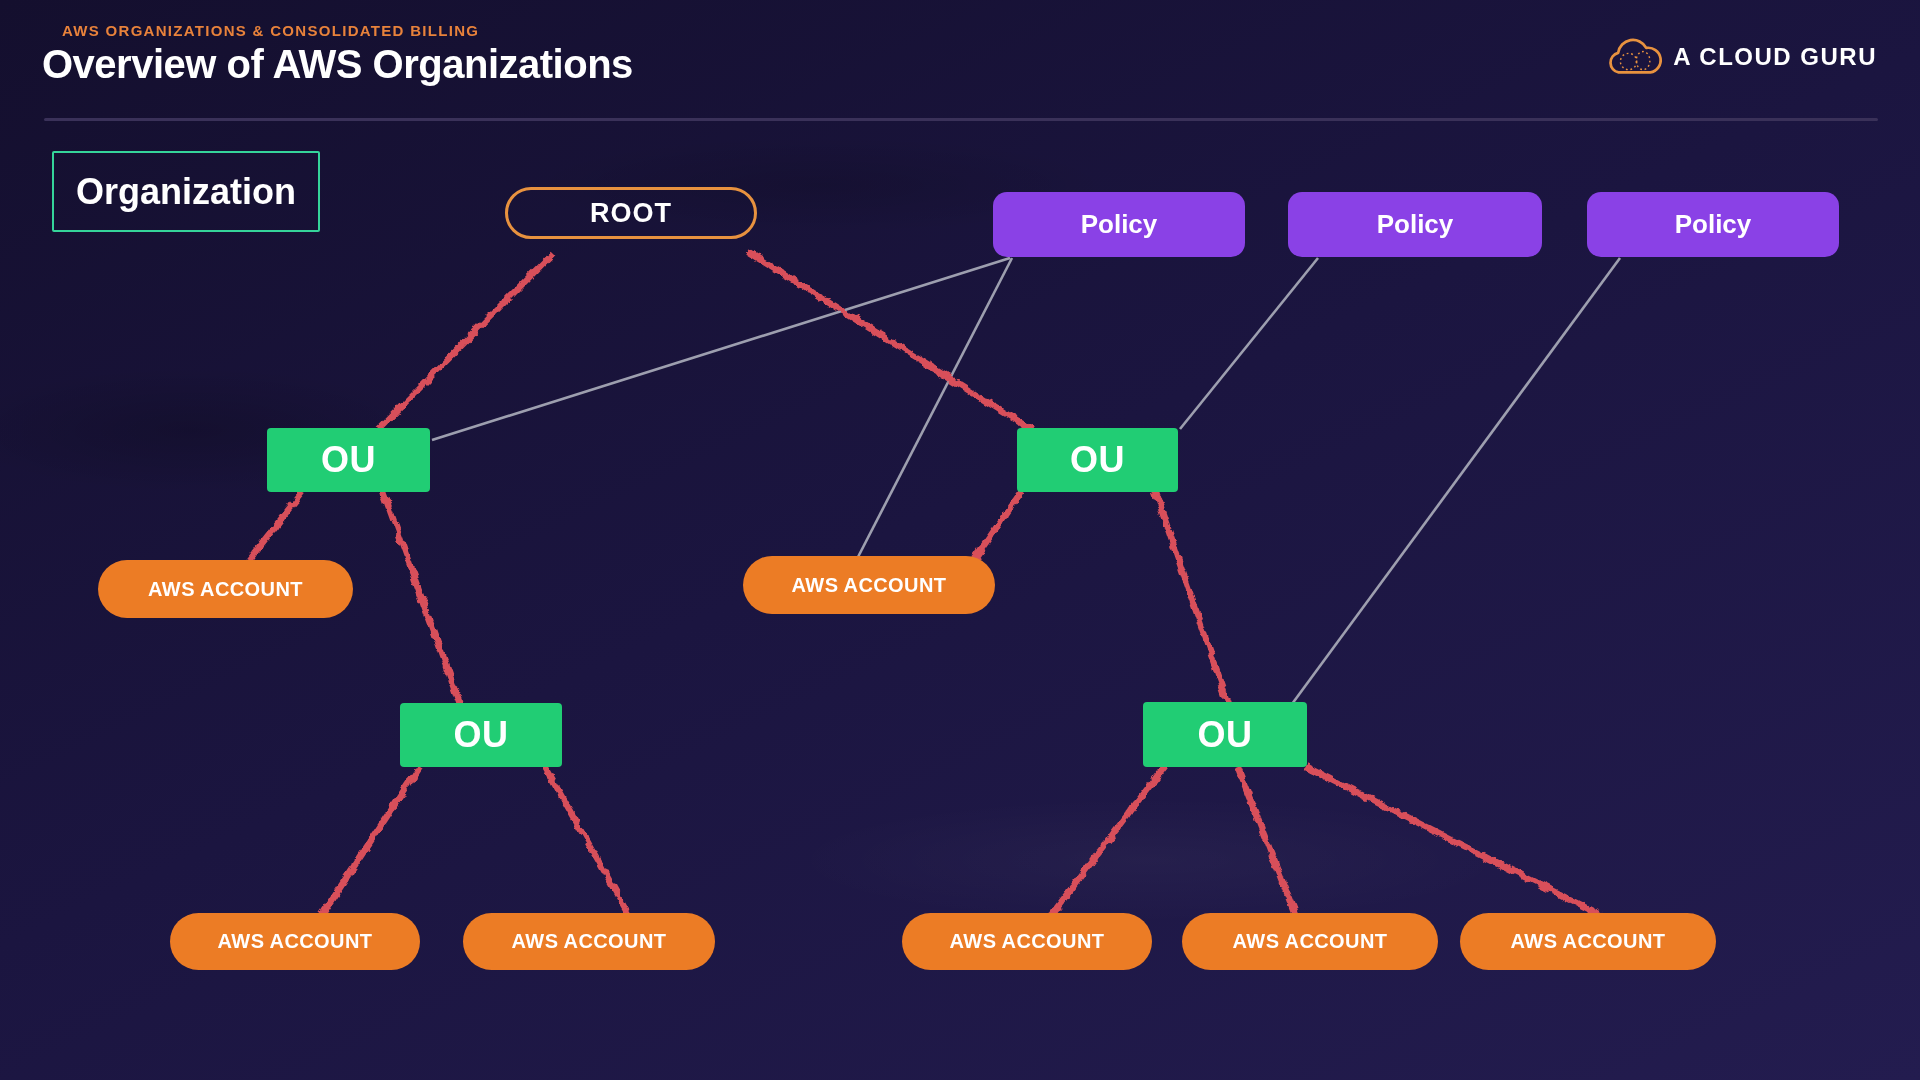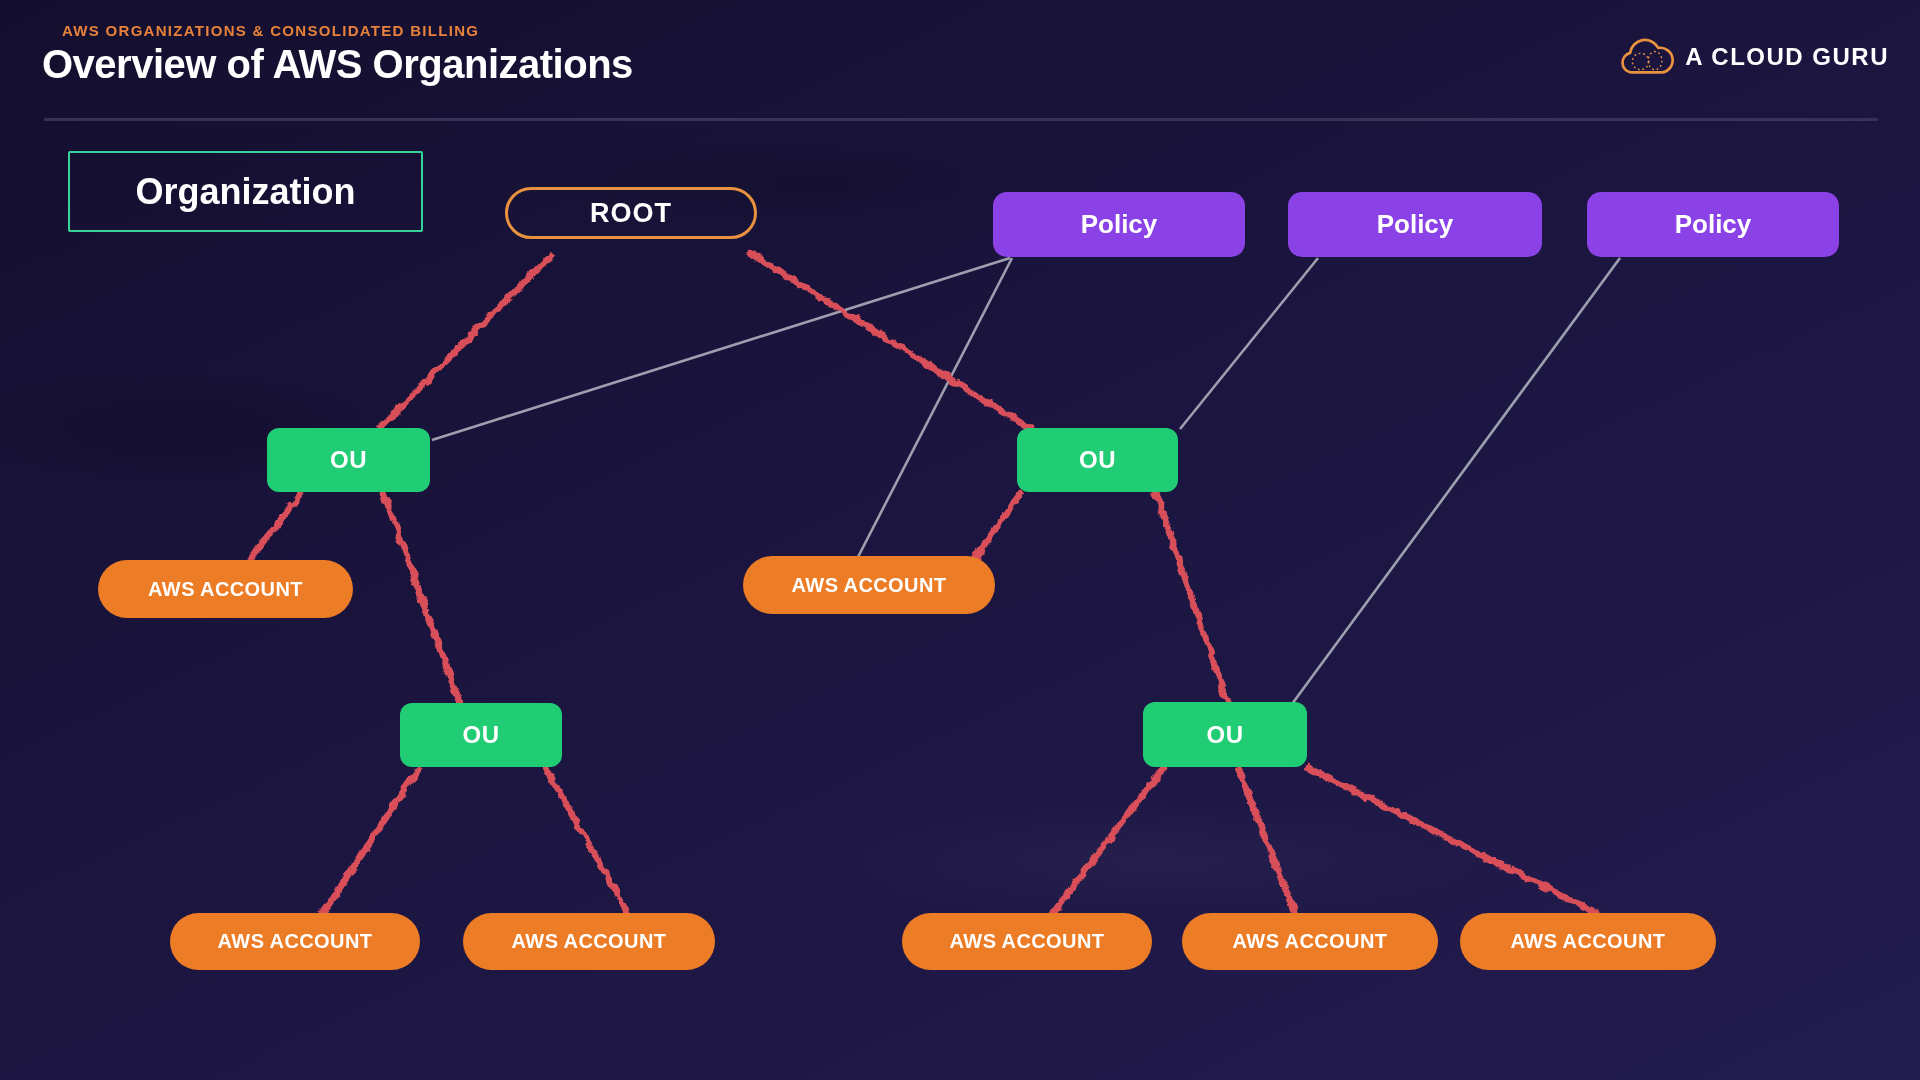--- a/index.html
+++ b/index.html
@@ -30,34 +30,34 @@
   }
   .eyebrow{
     position:absolute;left:62px;top:22px;
     color:var(--eyebrow);font-size:15px;font-weight:bold;letter-spacing:1.3px;
   }
   .title{
     position:absolute;left:42px;top:42px;
     color:var(--title);font-size:40px;font-weight:bold;letter-spacing:-.5px;
   }
   .divider{position:absolute;left:44px;top:118px;width:1834px;height:3px;background:var(--divider);border-radius:2px}
-  .brand{position:absolute;right:31px;top:34px;display:flex;align-items:center;gap:10px}
+  .brand{position:absolute;right:43px;top:34px;display:flex;align-items:center;gap:10px}
   .brand-name{color:#fff;font-size:24px;font-weight:bold;letter-spacing:1.5px;white-space:nowrap}
   #diagram{position:absolute;inset:0}
   #edges-svg{position:absolute;left:0;top:0}
   .edge-hierarchy{stroke:var(--hierarchy-line);stroke-width:6.5;stroke-linecap:butt}
   .edge-policy-attachment{stroke:var(--policy-line);stroke-width:2.6;opacity:.92}
   .node{
     position:absolute;display:flex;align-items:center;justify-content:center;
     color:var(--text);font-weight:bold;text-align:center;
   }
   .node-org-label{border:2px solid var(--org-border);font-size:36px;border-radius:2px}
   .node-root{border:3px solid var(--root-border);border-radius:40px;font-size:27px;letter-spacing:1px}
   .node-policy{background:var(--policy-fill);border-radius:14px;font-size:26px}
-  .node-ou{background:var(--ou-fill);border-radius:12px;font-size:24px;letter-spacing:.5px}
+  .node-ou{background:var(--ou-fill);border-radius:4px;font-size:36px;letter-spacing:.5px}
   .node-account{background:var(--account-fill);border-radius:30px;font-size:20px;letter-spacing:.4px}
 </style>
 </head>
 <body>
 
 <div id="slide">
 
   <div class="eyebrow">AWS ORGANIZATIONS &amp; CONSOLIDATED BILLING</div>
   <h1 class="title">Overview of AWS Organizations</h1>
   <div class="divider"></div>
@@ -93,21 +93,21 @@
           <line x1="1022" y1="491" x2="975" y2="558" class="edge-hierarchy"></line>
           <line x1="1155" y1="491" x2="1228" y2="704" class="edge-hierarchy"></line>
           <line x1="420" y1="766" x2="322" y2="915" class="edge-hierarchy"></line>
           <line x1="545" y1="766" x2="628" y2="914" class="edge-hierarchy"></line>
           <line x1="1165" y1="766" x2="1052" y2="914" class="edge-hierarchy"></line>
           <line x1="1237" y1="766" x2="1295" y2="914" class="edge-hierarchy"></line>
           <line x1="1305" y1="766" x2="1600" y2="915" class="edge-hierarchy"></line>
         </g>
     </svg>
 
-  <div class="node node-org-label" style="left: 68px; top: 151px; width: 355px; height: 81px;">Organization</div>
+  <div class="node node-org-label" style="left: 52px; top: 151px; width: 268px; height: 81px;">Organization</div>
       <div class="node node-root" style="left: 505px; top: 187px; width: 252px; height: 52px;">ROOT</div>
       <div class="node node-policy" style="left: 993px; top: 192px; width: 252px; height: 65px;">Policy</div>
       <div class="node node-policy" style="left: 1288px; top: 192px; width: 254px; height: 65px;">Policy</div>
       <div class="node node-policy" style="left: 1587px; top: 192px; width: 252px; height: 65px;">Policy</div>
       <div class="node node-ou" style="left: 267px; top: 428px; width: 163px; height: 64px;">OU</div>
       <div class="node node-ou" style="left: 1017px; top: 428px; width: 161px; height: 64px;">OU</div>
       <div class="node node-ou" style="left: 400px; top: 703px; width: 162px; height: 64px;">OU</div>
       <div class="node node-ou" style="left: 1143px; top: 702px; width: 164px; height: 65px;">OU</div>
       <div class="node node-account" style="left: 98px; top: 560px; width: 255px; height: 58px;">AWS ACCOUNT</div>
       <div class="node node-account" style="left: 743px; top: 556px; width: 252px; height: 58px;">AWS ACCOUNT</div>

